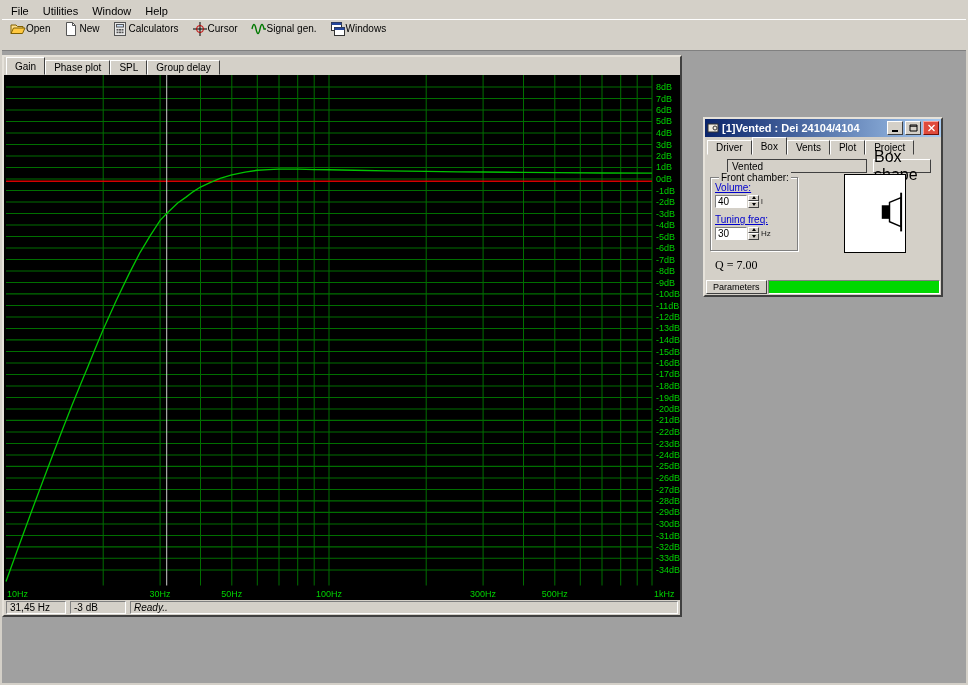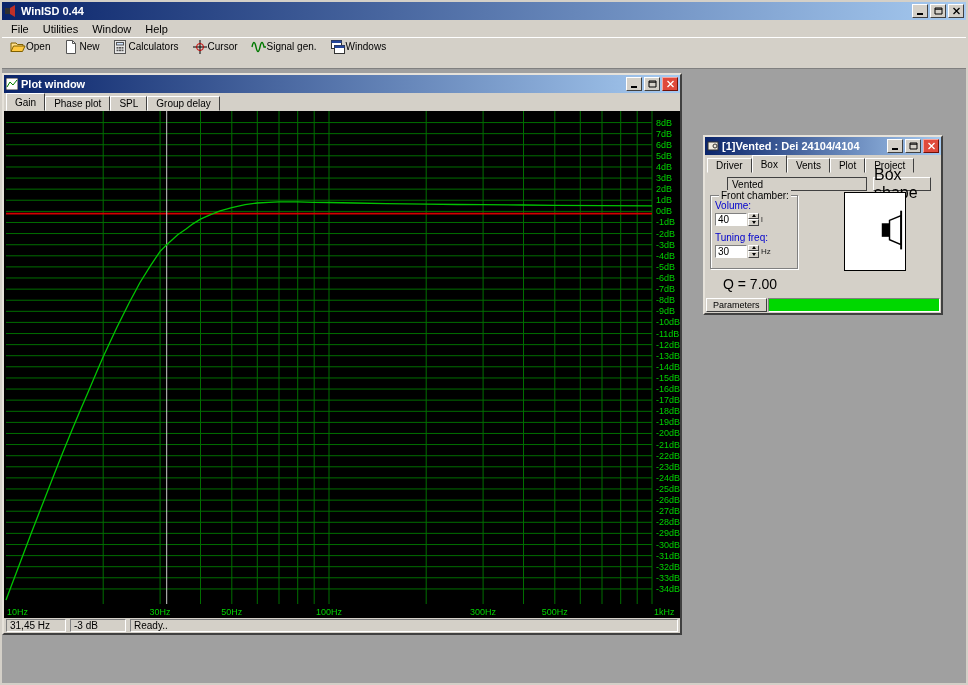--- a/index.html
+++ b/index.html
@@ -34,76 +34,50 @@
 
   .tabs { height:18px; flex:0 0 18px; background:#d4d0c8; display:flex; align-items:flex-end; padding:0 2px; }
   .tab { height:15px; padding:1px 8px; font-size:10px; background:#d4d0c8; border:1px solid; border-color:#fff #404040 #d4d0c8 #fff; display:flex; align-items:center; white-space:nowrap; }
   .tab.active { height:18px; position:relative; z-index:2; }
 
   .pw-plot { flex:1; position:relative; background:#000; }
   #plot-svg { position:absolute; left:0; top:0; width:100%; height:100%; }
 
   .statusbar { height:15px; flex:0 0 15px; background:#d4d0c8; display:flex; gap:4px; padding:1px 2px; }
   .status-panel { border:1px solid; border-color:#808080 #fff #fff #808080; font-size:10px; padding:0 3px; display:flex; align-items:center; white-space:nowrap; }
-  .sp-a { width:60px; } .sp-b { width:56px; } .sp-c { flex:1; }
+  .sp-a { width:60px; } .sp-b { width:56px; } .sp-c { flex:1;font-style:italic; }
 
   
   .vw-body { flex:1; position:relative; padding:3px 5px; font-size:10px; }
   .row1 { display:flex; align-items:center; margin-top:1px; }
   .boxtype { width:140px; height:14px; border:1px solid #404040; padding:0 4px; display:flex; align-items:center; background:#d4d0c8;margin-left:17px; }
   .btn-boxshape { margin-left:6px; width:58px; height:14px; background:#d4d0c8; border:1px solid; border-color:#fff #404040 #404040 #fff; font-size:16px; display:flex; align-items:center; justify-content:center; }
   .groupbox { position:absolute; left:5px; top:22px; width:88px; height:74px; border:1px solid #808080; box-shadow:1px 1px 0 #fff, inset 1px 1px 0 #fff; }
   .gb-legend { position:absolute; top:-6px; left:8px; background:#d4d0c8; padding:0 2px; font-size:10px; white-space:nowrap; }
-  .gb-label { color:#0000cc; font-size:10px; margin:4px 0 1px 4px; cursor:pointer; }
+  .gb-label { color:#0000cc; text-decoration:underline; font-size:10px; margin:4px 0 1px 4px; cursor:pointer; }
   .gb-label.second { margin-top:6px; }
   .gb-row { display:flex; align-items:center; margin-left:4px; height:14px; }
   .field { width:32px; height:13px; font-size:10px; font-family:"Liberation Sans",sans-serif; background:#fff; border:1px solid; border-color:#808080 #fff #fff #808080; padding:0 2px; }
   .spinner { width:11px; height:13px; display:flex; flex-direction:column; margin-left:1px; }
   .spin-up,.spin-down { flex:1; background:#d4d0c8; border:1px solid; border-color:#fff #404040 #404040 #fff; display:flex; align-items:center; justify-content:center; }
   .spin-up::after { content:""; border-left:2px solid transparent; border-right:2px solid transparent; border-bottom:3px solid #000; }
   .spin-down::after { content:""; border-left:2px solid transparent; border-right:2px solid transparent; border-top:3px solid #000; }
   .unit { font-size:8px; margin-left:2px; color:#202020; }
   .box-drawing { position:absolute; left:139px; top:19px; width:62px; height:79px; background:#fff; border:1px solid #000; }
   .box-drawing svg { width:100%; height:100%; display:block; }
-  .q-text { position:absolute; left:18px; top:103px; font-size:14px; }
+  .q-text { position:absolute; left:10px; top:103px; font-size:12px;font-family:Liberation Serif, serif; }
   .vw-bottom { height:15px; flex:0 0 15px; display:flex; gap:1px; padding:0 1px 1px 1px; }
   .params-tab { background:#d4d0c8; border:1px solid; border-color:#fff #404040 #404040 #fff; font-size:9px; padding:0 6px; display:flex; align-items:center; white-space:nowrap; }
   .progress-bar { flex:1; border:1px solid; border-color:#808080 #fff #fff #808080; background:#00d800; }
 </style>
 </head>
 <body>
 
 <div class="app">
 
-  <div class="titlebar">
-    <span class="win-icon">
-      <svg width="14" height="14" viewBox="0 0 14 14">
-          <rect x="1" y="4" width="5" height="6" fill="#303030"></rect>
-          <path d="M6 4 L11 1 V13 L6 10 Z" fill="#c03028"></path>
-        </svg>
-    </span>
-    <span class="title-text">WinISD 0.44</span>
-    <span class="ctl">
-      <span class="ctl-btn">
-          <svg viewBox="0 0 9 8">
-            <rect x="1" y="6" width="6" height="2" fill="#000"></rect>
-          </svg>
-        </span>
-      <span class="ctl-btn">
-          <svg viewBox="0 0 9 8">
-            <path d="M1 1 h7 v6 h-7 z M1 2.2 h7" fill="none" stroke="#000"></path>
-          </svg>
-        </span>
-      <span class="ctl-btn">
-          <svg viewBox="0 0 9 8">
-            <path d="M1.5 1 L7.5 7 M7.5 1 L1.5 7" stroke="#000" stroke-width="1.3"></path>
-          </svg>
-        </span>
-    </span>
-  </div>
 
   <div class="menubar">
     <span class="menu-item">File</span>
     <span class="menu-item">Utilities</span>
     <span class="menu-item">Window</span>
     <span class="menu-item">Help</span>
   </div>
 
   <div class="toolbar">
     <div class="tool-btn">
@@ -168,46 +142,20 @@
             <rect x="4.5" y="6.5" width="10" height="2.5" fill="#24459a"></rect>
           </svg>
       </span>
       <span class="tool-label">Windows</span>
     </div>
   </div>
 
   <div class="mdi">
 
     <div class="win plot-window">
-      <div class="titlebar">
-        <span class="win-icon">
-          <svg width="12" height="12" viewBox="0 0 12 12">
-              <rect width="12" height="12" fill="#fff" stroke="#333"></rect>
-              <polyline points="1,9 4,4 7,7 11,2" fill="none" stroke="#008000"></polyline>
-            </svg>
-        </span>
-        <span class="title-text">Plot window</span>
-        <span class="ctl">
-          <span class="ctl-btn">
-              <svg viewBox="0 0 9 8">
-                <rect x="1" y="6" width="6" height="2" fill="#000"></rect>
-              </svg>
-            </span>
-          <span class="ctl-btn">
-              <svg viewBox="0 0 9 8">
-                <path d="M1 1 h7 v6 h-7 z M1 2.2 h7" fill="none" stroke="#000"></path>
-              </svg>
-            </span>
-          <span class="ctl-btn red">
-              <svg viewBox="0 0 9 8">
-                <path d="M1.5 1 L7.5 7 M7.5 1 L1.5 7" stroke="#fff" stroke-width="1.3"></path>
-              </svg>
-            </span>
-        </span>
-      </div>
       <div class="tabs">
         <span class="tab active">Gain</span>
         <span class="tab">Phase plot</span>
         <span class="tab">SPL</span>
         <span class="tab">Group delay</span>
       </div>
       <div class="pw-plot">
         <svg id="plot-svg" preserveAspectRatio="none" viewBox="0 0 676 508">
             <line x1="2" y1="11.6" x2="648" y2="11.6" stroke="#006e00" stroke-width="1"></line>
             <line x1="2" y1="22.7" x2="648" y2="22.7" stroke="#006e00" stroke-width="1"></line>

